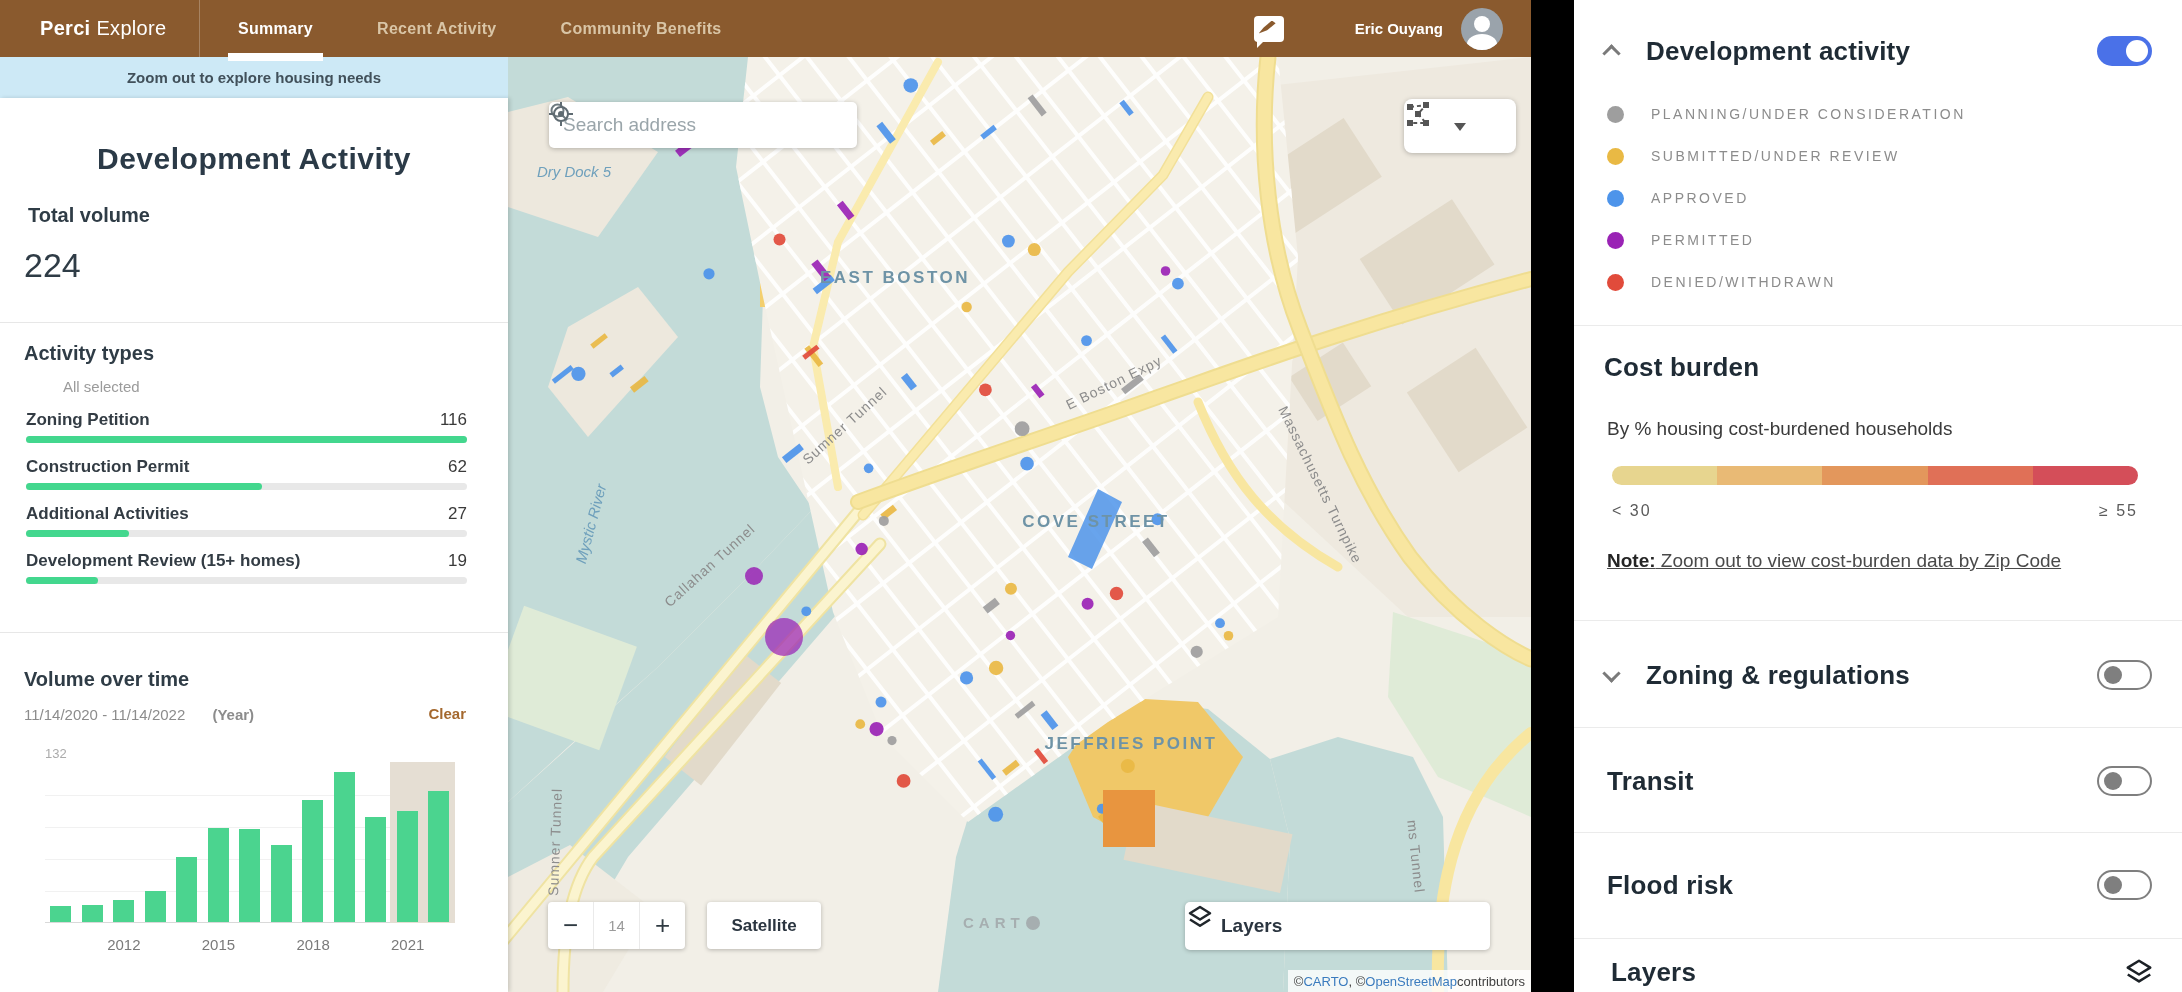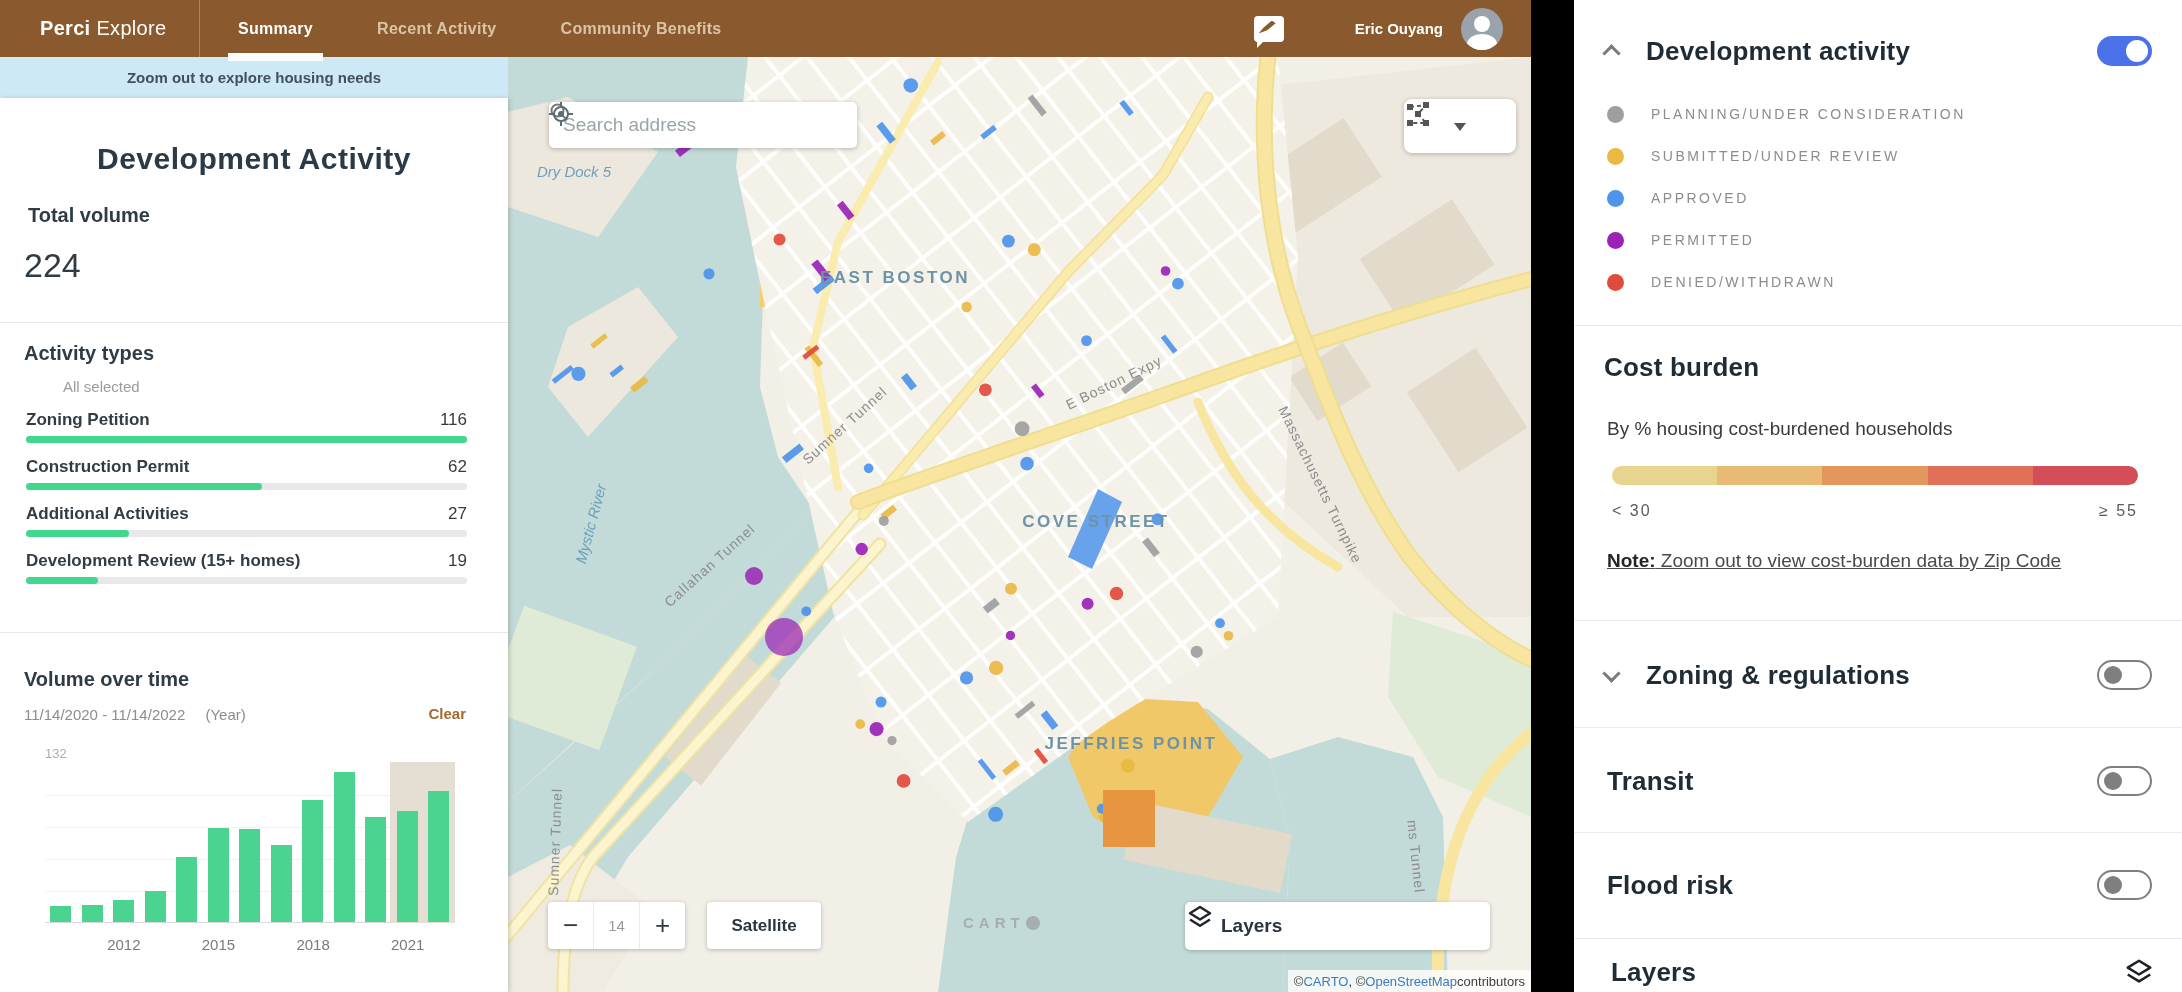--- a/index.html
+++ b/index.html
@@ -43,21 +43,21 @@
   #act-heading { position:absolute; left:24px; top:244px; }
   #act-sub { position:absolute; left:15px; top:280px; font-size:15px; color:#9B9B9B;margin-left:48px; }
   #act-rows { position:absolute; left:26px; top:312px; width:441px; }
   .act-row { position:relative; height:47px; }
   .act-label { font-size:17px; font-weight:700; color:#333C44; }
   .act-value { position:absolute; right:0; top:0; font-size:17px; color:#3A3A3A; }
   .act-track { position:absolute; left:0; top:26px; width:100%; height:7px; border-radius:4px; background:#E8E8E8; }
   .act-fill { height:100%; border-radius:4px; background:#43D78E; }
   #vot-heading { position:absolute; left:24px; top:570px; }
   #vot-range { position:absolute; left:24px; top:608px; font-size:15px; color:#8C8C8C; }
-  #vot-range .unit { margin-left:16px; }
+  #vot-range .unit { margin-left:23px;font-weight:bold; }
   #vot-clear { position:absolute; right:42px; top:607px; font-size:15px; font-weight:700; color:#A4682E; cursor:pointer; }
   #vot-ymax { position:absolute; left:45px; top:648px; font-size:13px; color:#ABABAB; }
   #vot-plot { position:absolute; left:45px; top:664px; width:410px; height:161px; border-bottom:1px solid #D9D9D9; }
   .gridline { position:absolute; left:0; width:100%; height:1px; background:#F1F1F1; }
   #vot-highlight { position:absolute; left:345px; top:0; width:65px; height:161px; background:#E5DED3; }
   .vbar { position:absolute; bottom:0; width:21px; background:#4BD48F; }
   .xtick { position:absolute; top:838px; font-size:15px; color:#7A7A7A; transform:translateX(-50%); }
 
   
   #map { position:absolute; left:508px; top:57px; width:1023px; height:935px; background:#F2EFE7; overflow:hidden; z-index:10; }

